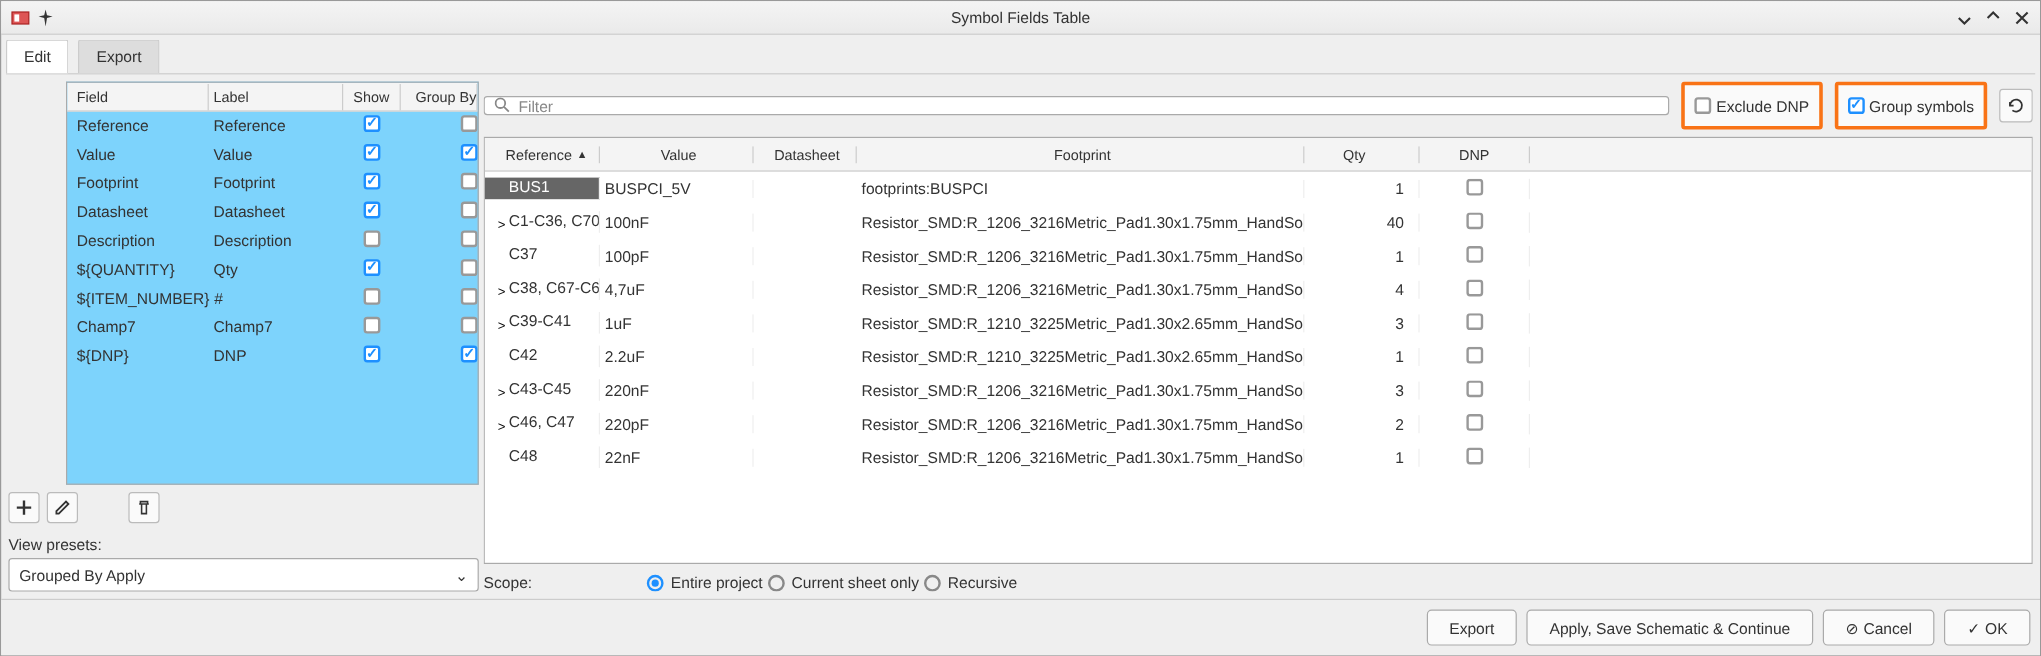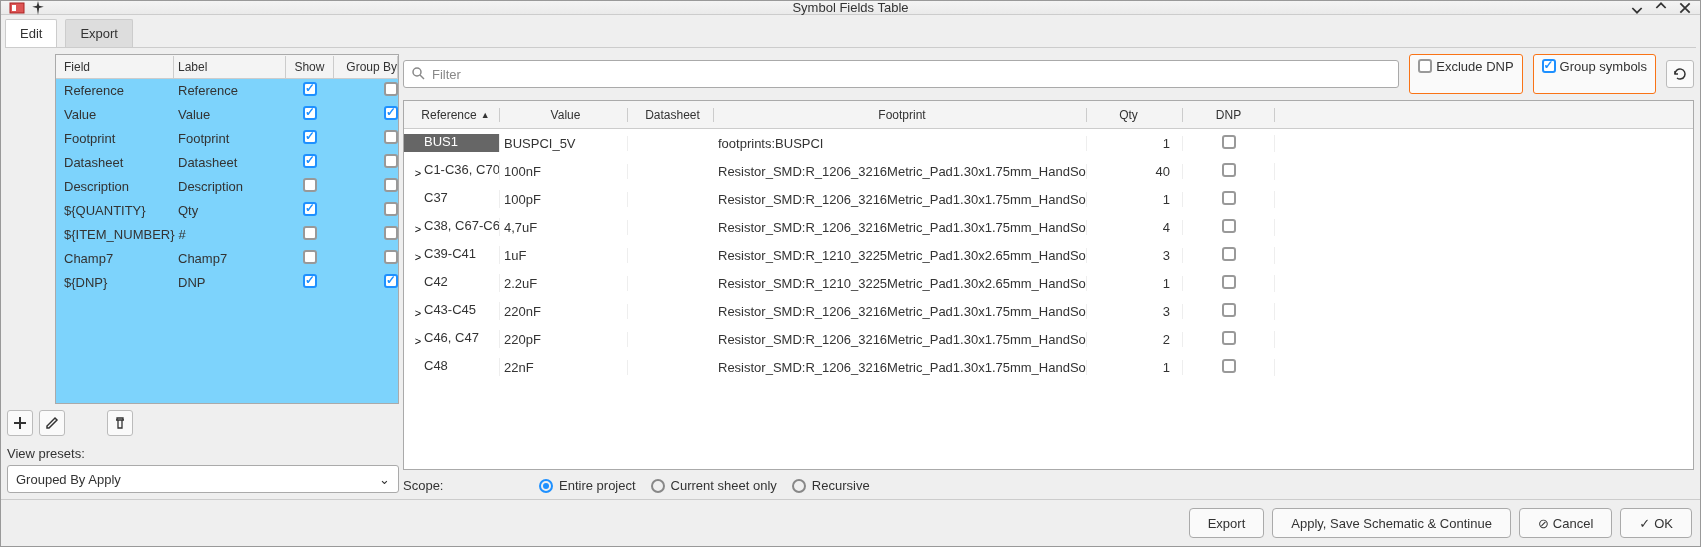--- a/index.html
+++ b/index.html
@@ -1,20 +1,20 @@
 <!DOCTYPE html>
 <html><head>
 <meta charset="utf-8">
 <style>
 * { box-sizing: border-box; margin: 0; padding: 0; }
 body { font-family: sans-serif; font-size: 13px; color: #333; background: #fff; width: 1701px; height: 547px; overflow: hidden; }
 
 .window { width: 100%; height: 100%; background: #efefef; display: flex; flex-direction: column; border: 1px solid #999; }
 
-.titlebar { height: 14px; background: linear-gradient(to bottom, #f4f4f4, #eaeaea); display: flex; align-items: center; padding: 0 8px; border-bottom: 1px solid #ccc; position: relative; }
+.titlebar { height: 28px; background: linear-gradient(to bottom, #f4f4f4, #eaeaea); display: flex; align-items: center; padding: 0 8px; border-bottom: 1px solid #ccc; position: relative; }
 .titlebar-left { display: flex; gap: 6px; align-items: center; }
 .titlebar-title { position: absolute; left: 50%; transform: translateX(-50%); font-size: 13px; }
 .titlebar-right { margin-left: auto; display: flex; gap: 10px; }
 .app-icon { width: 16px; height: 16px; display: inline-block; }
 .winbtn { width: 14px; height: 14px; cursor: pointer; display: flex; align-items: center; justify-content: center; }
 
 .tabs { display: flex; border-bottom: 1px solid #ccc; margin: 4px 4px 0 4px; background:#efefef; }
 .tab { padding: 6px 14px; cursor: pointer; background: #ddd; border: 1px solid #ccc; border-bottom: none; margin-right: 8px; border-radius: 2px 2px 0 0; }
 .tab.active { background: #fff; }
 
@@ -36,22 +36,22 @@
 
 .left-tools { margin-top: 6px; display:flex; gap:6px; }
 .tool-btn { width:26px; height:26px; border:1px solid #bbb; border-radius:3px; background:#fafafa; display:flex; align-items:center; justify-content:center; cursor:pointer;}
 .tool-sep { width: 30px; }
 .view-presets { margin-top: 10px; }
 .preset-sel { margin-top:4px; width:100%; height:28px; border:1px solid #aaa; border-radius:3px; padding-left:8px; background:#fff; display:flex; align-items:center; position:relative;}
 .preset-sel::after { content:"⌄"; position:absolute; right:8px; }
 
 .right-panel { flex:1; display:flex; flex-direction:column; overflow:hidden;}
 .filter-row { display:flex; gap:10px; align-items:center; margin-bottom:6px;}
-.filter-box { flex:1; height:28px; border:1px solid #aaa; border-radius:3px; background:#fff; display:flex; align-items:center; padding-left:8px; gap:6px; color:#888;}
-.chk-wrap { display:flex; gap:4px; white-space:nowrap; border:1px solid #f97316; padding:4px 8px; border-radius:3px; background:#fafafa; height:40px;}
+.filter-box { flex:1; height:16px; border:1px solid #aaa; border-radius:3px; background:#fff; display:flex; align-items:center; padding-left:8px; gap:6px; color:#888;}
+.chk-wrap { display:flex; align-items:center; gap:4px; white-space:nowrap; border:3px solid #f97316; padding:4px 8px; border-radius:3px; background:#fafafa; height:40px;}
 .refresh-btn { width:28px; height:28px; border:1px solid #bbb; border-radius:3px; background:#fafafa; display:flex; align-items:center; justify-content:center; cursor:pointer;}
 
 .data-table { flex:1; border:1px solid #aaa; background:#fff; overflow:hidden;}
 .dt-head,.dt-row { display:flex; align-items:center; height:28px;}
 .dt-head { background:#f4f4f4; border-bottom:1px solid #ccc; font-size:12px;}
 .dt-head > div, .dt-row > div { border-right:1px solid #eee; overflow:hidden; white-space:nowrap; text-overflow:clip;}
 .dt-head > div { border-right:1px solid #ccc; display:flex; align-items:center; justify-content:center;}
 .dt-c-ref { width:96px; padding-left:8px;}
 .dt-expand { width:12px; display:inline-block; text-align:center; color:#000; font-size:11px; cursor:pointer;}
 .dt-reftxt { display:inline-block; overflow:hidden; white-space:nowrap;}
@@ -59,21 +59,21 @@
 .dt-c-ds  { width:86px; padding-left:4px;}
 .dt-c-fp  { width:373px; padding-left:4px;}
 .dt-c-qty { width:96px; text-align:right; padding-right:12px;}
 .dt-c-dnp { width:92px; text-align:center;}
 .dt-c-rest{ flex:1;}
 .dt-row.sel .dt-c-ref { background:#666; color:#fff;}
 .sort-ind { font-size:9px; margin-left:4px;}
 
 .scope-row { display:flex; align-items:center; gap:16px; margin-top:8px;}
 .scope-label { width:120px;}
-.radio-grp { display:flex; align-items:center; gap:15px;}
+.radio-grp { display:flex; align-items:center; gap:4px;}
 .radio-item { display:flex; align-items:center; gap:6px;}
 .rad { width:14px; height:14px; border-radius:50%; border:2px solid #1e90ff; display:inline-block; position:relative;}
 .rad.off { border-color:#888; }
 .rad.on::after { content:""; width:6px; height:6px; border-radius:50%; background:#1e90ff; position:absolute; top:2px; left:2px;}
 
 .footer { border-top:1px solid #ccc; padding:8px; display:flex; gap:8px; justify-content:flex-end; background:#efefef;}
 .btn { height:30px; padding:0 18px; border:1px solid #aaa; border-radius:4px; background:#fafafa; cursor:pointer; display:flex; align-items:center; gap:4px;}
 .footer-spacer { flex:1; }
 </style>
 </head>

